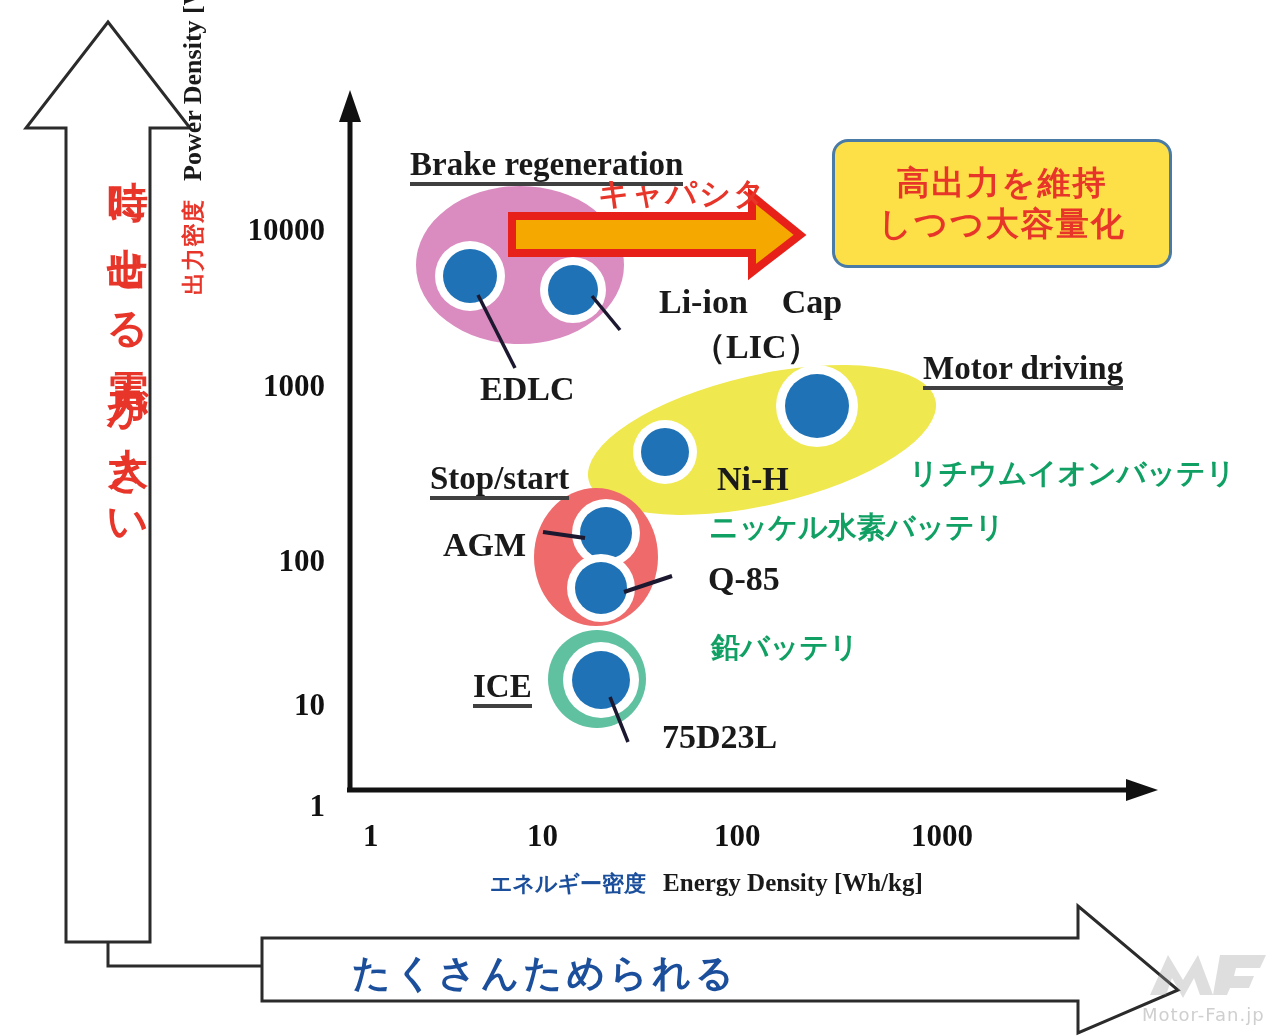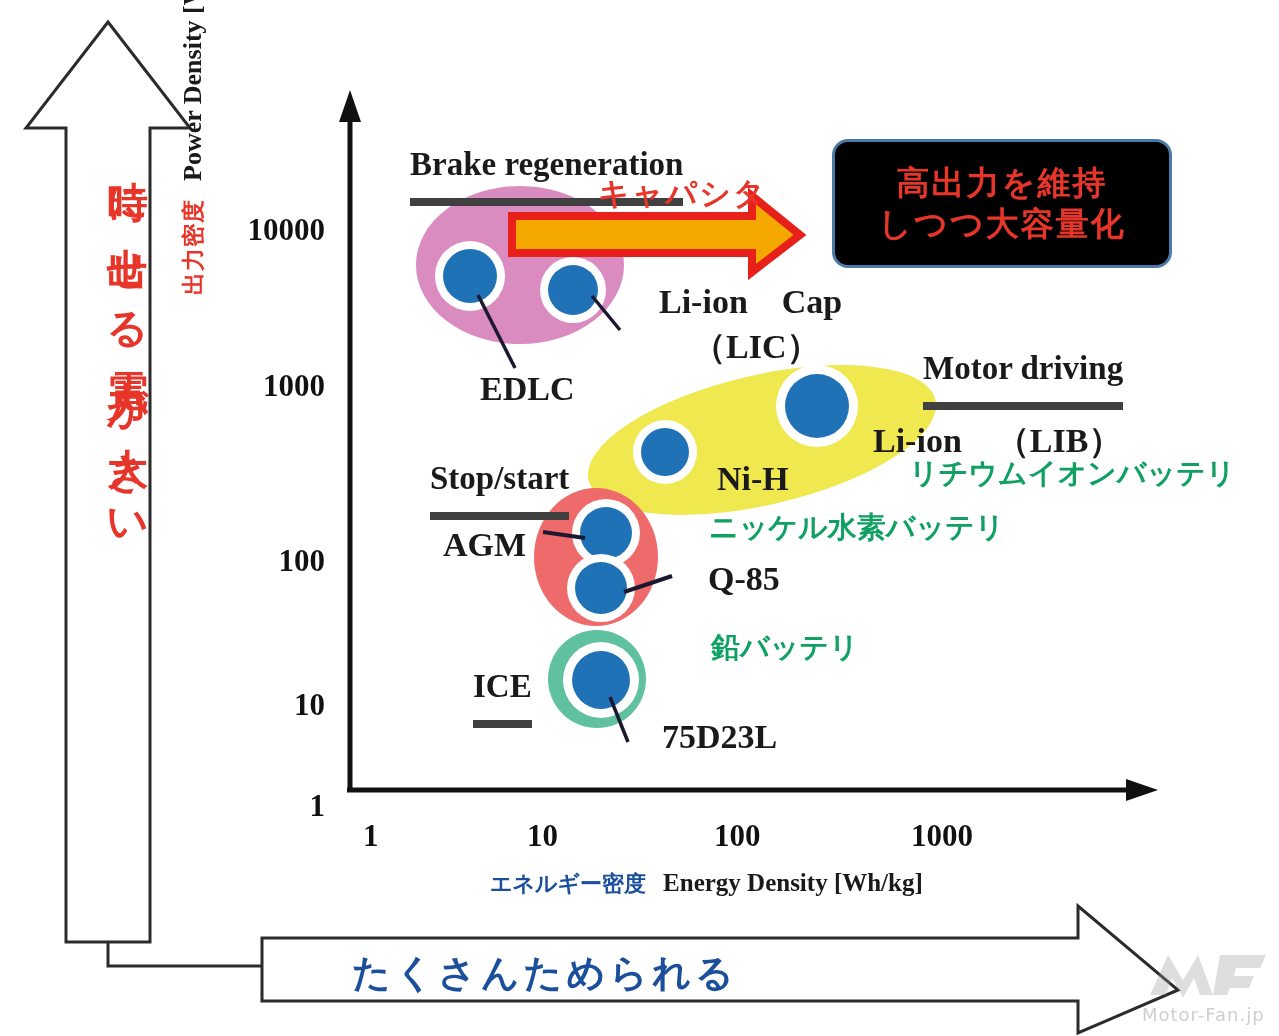--- a/index.html
+++ b/index.html
@@ -6,21 +6,21 @@
   html,body{margin:0;padding:0;background:#ffffff;}
   body{font-family:"Liberation Serif", serif; -webkit-font-smoothing:antialiased;}
   #stage{position:relative;width:1279px;height:1036px;background:#fff;overflow:hidden;}
 
   svg.layer{position:absolute;left:0;top:0;width:1279px;height:1036px;pointer-events:none;}
 
   .txt{position:absolute;white-space:nowrap;line-height:1;}
 
   
   .en{font-family:"Liberation Serif", serif;color:#1a1a1a;font-weight:700;}
-  .en-ul{border-bottom:8px solid #404040;padding-bottom:17px;}
+  .en-ul{border-bottom:4px solid #404040;padding-bottom:1px;}
 
   
   .jp{font-family:"DejaVu Sans", sans-serif;font-weight:700;}
   .jp-red{color:#e8352a;}
   .jp-green{color:#11a064;}
   .jp-blue{color:#1b4f9c;}
 
   
   #left-arrow-label{
     position:absolute;left:88px;top:148px;width:60px;
@@ -35,21 +35,21 @@
     font-size:38px;letter-spacing:4px;color:#1b4f9c;
   }
 
   
   .tick{position:absolute;font-family:"Liberation Serif",serif;font-weight:700;color:#111;font-size:31px;}
   .ytick{text-align:right;margin-top:20px;}
 
   
   #callout{
     position:absolute;left:832px;top:139px;width:334px;height:123px;
-    border:3px solid #4a7ba6;border-radius:16px;background:#000000;
+    border:3px solid #4a7ba6;border-radius:16px;background:#fde047;
     display:flex;flex-direction:column;align-items:center;justify-content:center;
   }
   #callout .line{font-family:"DejaVu Sans", sans-serif;font-weight:700;font-size:33px;color:#e8352a;letter-spacing:2px;line-height:1.22;}
   #wm-text{position:absolute;left:1142px;top:1004px;font-family:"DejaVu Sans",sans-serif;font-size:18px;color:#cfcfcf;letter-spacing:1px;}
 </style>
 </head>
 <body>
 
 <div id="stage">
 
@@ -142,21 +142,20 @@
 
   <div class="txt jp jp-red" style="left:598px;top:178px;font-size:31px;letter-spacing:2px;text-align:center;">キャパシタ</div>
 
   <div class="txt en" style="left:480px;top:372px;font-size:34px;">EDLC</div>
 
   <div class="txt en" style="left:659px;top:285px;font-size:34px;">Li-ion　Cap</div>
   <div class="txt en" style="left:692px;top:330px;font-size:34px;">（LIC）</div>
 
   <div class="txt en" style="left:717px;top:462px;font-size:34px;">Ni-H</div>
 
-  <div class="txt en" style="left:873px;top:424px;font-size:34px;">Li-ion　（LIB）</div>
 
   <div class="txt en" style="left:443px;top:528px;font-size:34px;">AGM</div>
 
   <div class="txt en" style="left:708px;top:562px;font-size:34px;text-align:right;">Q-85</div>
 
   <div class="txt en" style="left:662px;top:720px;font-size:34px;">75D23L</div>
 
   <div class="txt jp jp-green" style="left:909px;top:459px;font-size:29px;">リチウムイオンバッテリ</div>
 
   <div class="txt jp jp-green" style="left:709px;top:513px;font-size:29px;">ニッケル水素バッテリ</div>

